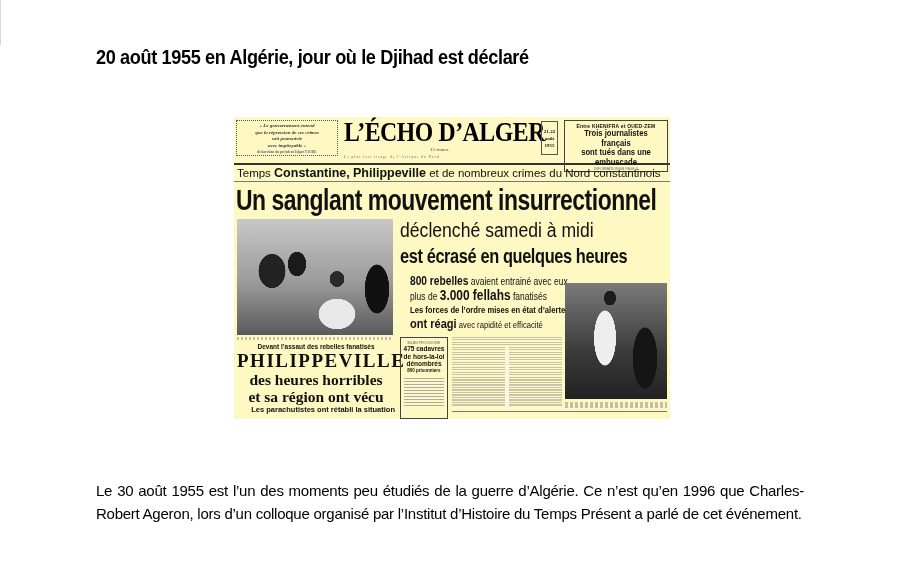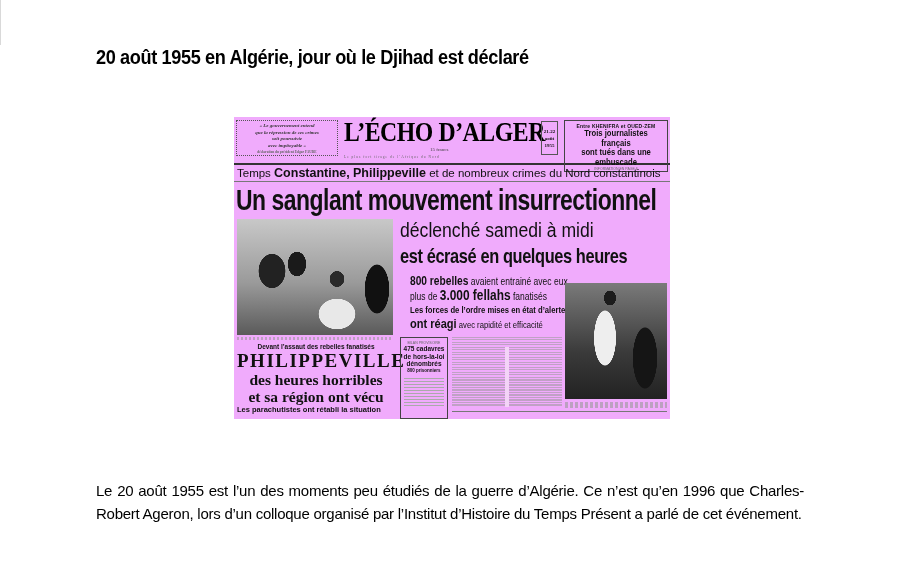--- a/index.html
+++ b/index.html
@@ -13,21 +13,21 @@
     font-family: "Liberation Sans", sans-serif; font-weight: bold; font-size: 19.5px;
     letter-spacing: -0.4px; transform: scaleX(0.93); transform-origin: left top; white-space: nowrap;
   }
   .paragraph {
     position: absolute; left: 96px; top: 480px; width: 708px; margin: 0;
     font-size: 15px; line-height: 22.5px; text-align: justify; letter-spacing: -0.25px;
   }
   
   .paper {
     position: absolute; left: 234px; top: 117px; width: 436px; height: 302px;
-    background: #f0abfc; overflow: hidden; font-family: "Liberation Serif", serif; color: #111;
+    background: #fef9c3; overflow: hidden; font-family: "Liberation Serif", serif; color: #111;
   }
   .masthead { position: absolute; left: 0; top: 0; width: 436px; height: 46px; border-bottom: 2px solid #333; }
   .box-left {
     position: absolute; left: 2px; top: 3px; width: 102px; height: 36px; border: 1px dotted #555;
     font-size: 5px; line-height: 6.5px; text-align: center; font-style: italic; font-weight: bold; color: #333; padding-top: 2px; box-sizing: border-box;
   }
   .logo {
     position: absolute; left: 110px; top: 0px; font-family: "Liberation Serif", serif; font-weight: bold;
     font-size: 27px; letter-spacing: -0.5px; transform: scaleX(0.88); transform-origin: left top; white-space: nowrap; color: #000;
   }
@@ -79,21 +79,21 @@
       radial-gradient(ellipse 10px 12px at 45px 15px, #1c1c1c 60%, transparent 62%),
       radial-gradient(ellipse 20px 50px at 80px 75px, #151515 60%, transparent 62%),
       linear-gradient(180deg, #7a7a7a 0%, #3a3a3a 60%, #222 100%);
   }
   .photo-right-cap { position: absolute; left: 331px; top: 285px; width: 102px; height: 6px; background: repeating-linear-gradient(90deg, #999 0 3px, transparent 3px 5px); opacity: 0.6; }
   .photo-left-cap { position: absolute; left: 3px; top: 220px; width: 156px; height: 3px; background: repeating-linear-gradient(90deg, #999 0 2px, transparent 2px 4px); opacity: 0.6; }
   .left-bottom { position: absolute; left: 3px; top: 225px; width: 158px; font-family: "Liberation Serif", serif; text-align: center; }
   .lb-kicker { font-family: "Liberation Sans", sans-serif; font-size: 6.5px; font-weight: bold; line-height: 9px; }
   .lb-big { font-size: 19px; font-weight: bold; letter-spacing: 1.5px; line-height: 20px; }
   .lb-med { font-size: 15.5px; font-weight: bold; line-height: 17px; white-space: nowrap; }
-  .lb-small { font-family: "Liberation Sans", sans-serif; font-size: 7.5px; font-weight: bold; line-height: 10px; white-space: nowrap; text-align: left; }
+  .lb-small { font-family: "Liberation Sans", sans-serif; font-size: 7.5px; font-weight: bold; line-height: 10px; white-space: nowrap; text-align: right; }
   .inset-box {
     position: absolute; left: 166px; top: 220px; width: 48px; height: 82px; border: 1px solid #444;
     font-family: "Liberation Sans", sans-serif; text-align: center; box-sizing: border-box; padding-top: 3px;
   }
   .inset-box .ik { font-size: 3.5px; color: #666; line-height: 4px; }
   .inset-box .ih { font-size: 6.5px; font-weight: bold; line-height: 7.5px; }
   .inset-box .ic { font-size: 4.5px; font-weight: bold; line-height: 6px; }
   .inset-box .ig { margin: 4px 3px 0; height: 30px; background: repeating-linear-gradient(180deg, #aaa 0 1px, transparent 1px 3px); }
   .text-cols { position: absolute; left: 218px; top: 220px; width: 110px; height: 70px;
     background:
@@ -172,13 +172,13 @@
     <div class="ik">BILAN PROVISOIRE</div>
     <div class="ih">475 cadavres de hors-la-loi dénombrés</div>
     <div class="ic">800 prisonniers</div>
     <div class="ig"></div>
   </div>
 
   <div class="text-cols"></div>
   <div class="bottom-rule"></div>
 </div>
 
-<p class="paragraph">Le 20 août 1955 est l’un des moments peu étudiés de la guerre d’Algérie. Ce n’est qu’en 1996 que Charles-Robert Ageron, lors d’un colloque organisé par l’Institut d’Histoire du Temps Présent a parlé de cet événement.</p>
+<p class="paragraph">Le 30 août 1955 est l’un des moments peu étudiés de la guerre d’Algérie. Ce n’est qu’en 1996 que Charles-Robert Ageron, lors d’un colloque organisé par l’Institut d’Histoire du Temps Présent a parlé de cet événement.</p>
 
 </body></html>

